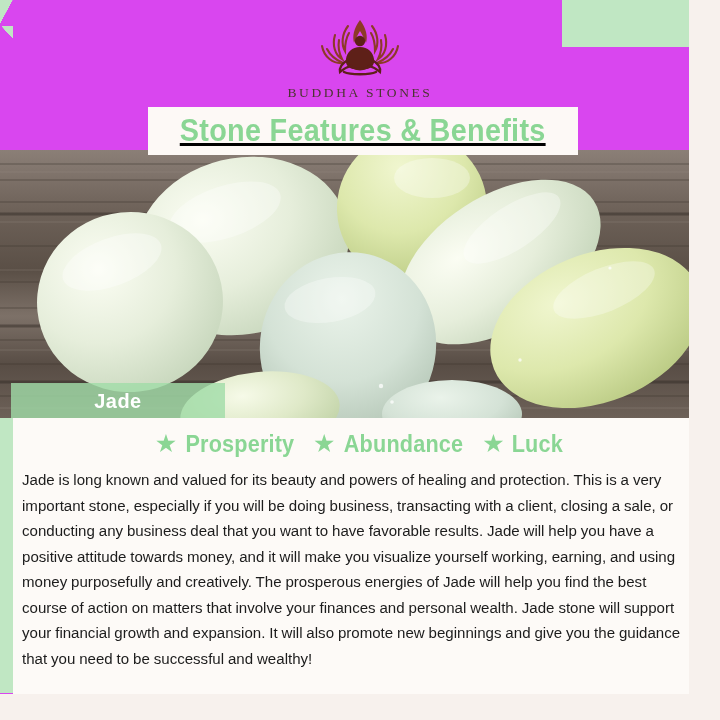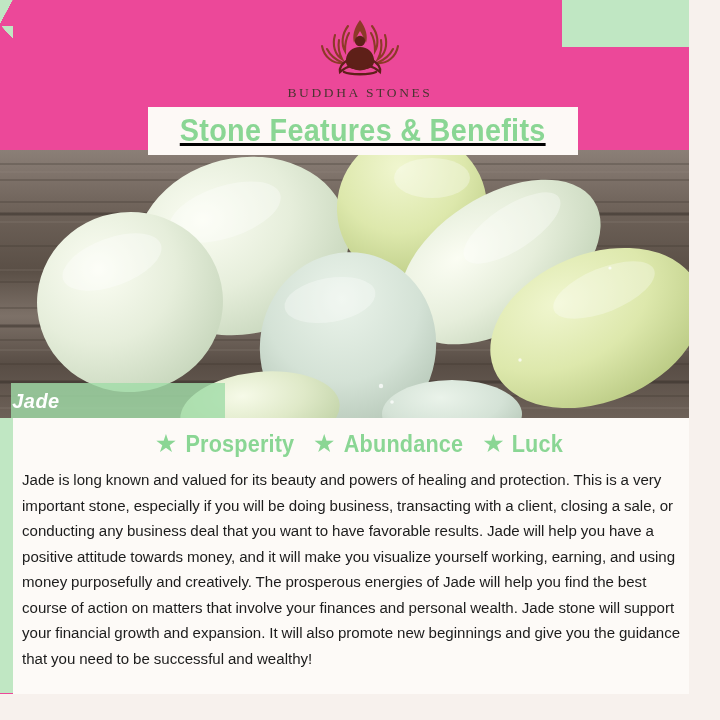--- a/index.html
+++ b/index.html
@@ -8,21 +8,21 @@
   html, body {
     width:720px; height:720px;
     background:#f7f1ed;
     font-family:"Liberation Sans", sans-serif;
     overflow:hidden;
   }
 
   #page {
     position:relative;
     width:689px; height:720px;
-    background:#ec4899;
+    background:#d946ef;
     overflow:hidden;
   }
 
   
   .band { position:absolute; background:#c0e7c3; }
 
   .band-top-right {
     top:0; left:562px; width:158px; height:47px;
   }
   .band-right {
@@ -83,23 +83,22 @@
     z-index:2;
     background:#6a5c55;
   }
   .photo svg { display:block; width:720px; height:268px; }
 
   
   .jade-bar {
     position:absolute;
     top:383px; left:11px; width:214px; height:35px;
     background:rgba(160,220,168,0.80);
-    display:flex; align-items:center; 
+    display:flex; align-items:center; justify-content:center;
     z-index:5;
-    font-style:italic;
   }
   .jade-bar-text {
     font-size:21px; font-weight:bold; color:#ffffff;
     letter-spacing:0.5px;
     font-family:"Liberation Sans Narrow","Liberation Sans", sans-serif;
     transform:scaleX(0.95);
   }
 
   
   .content {

